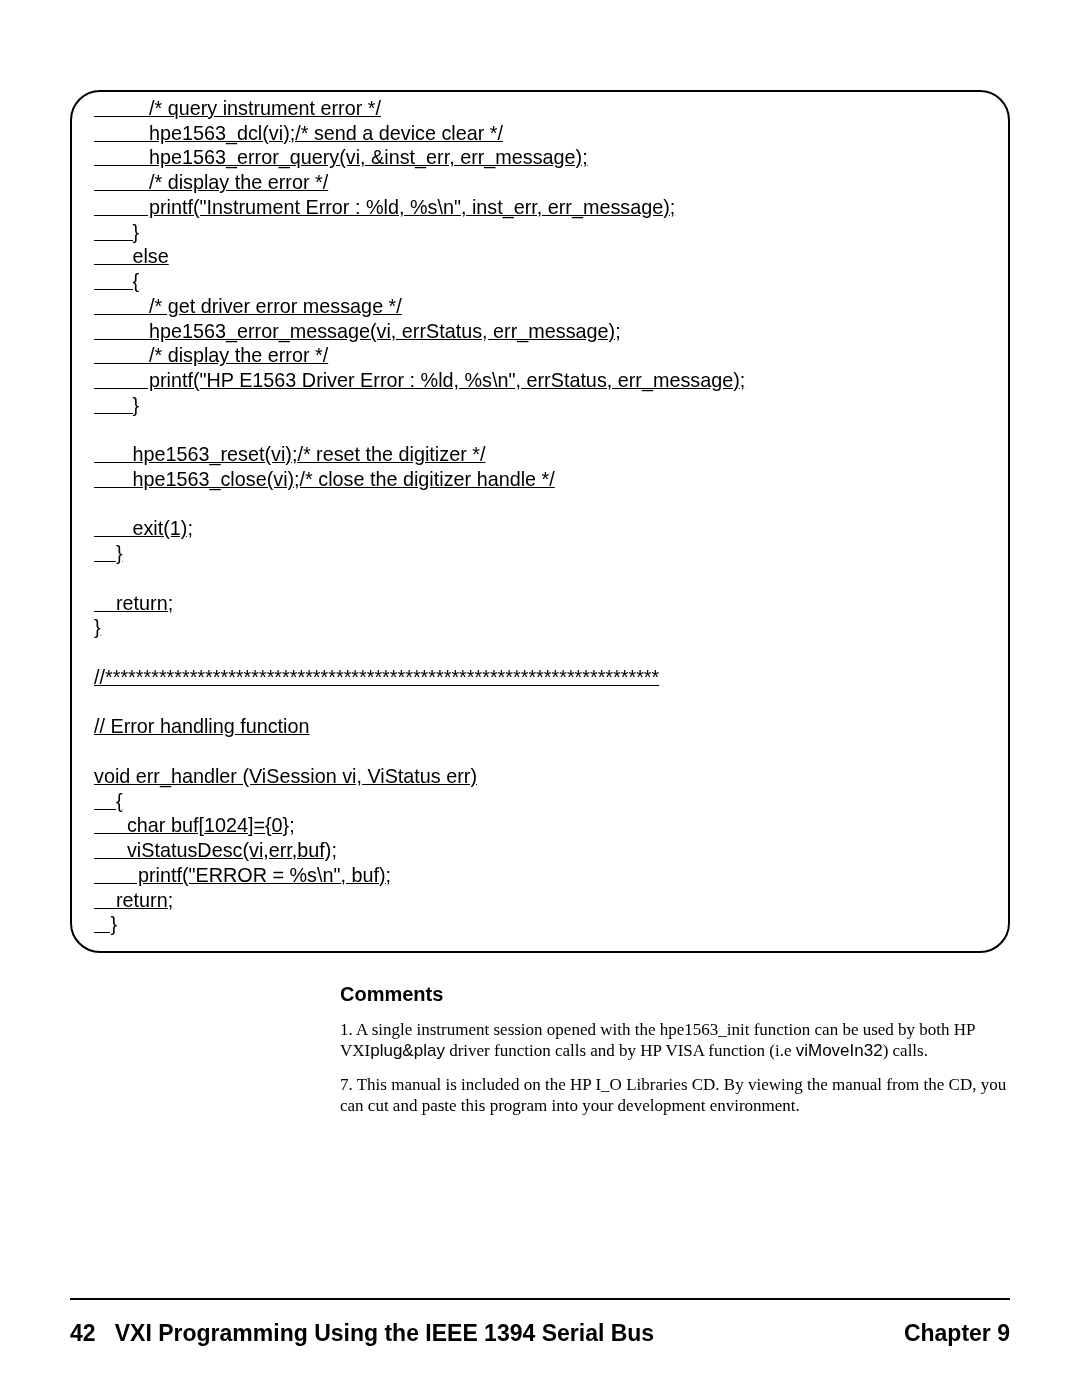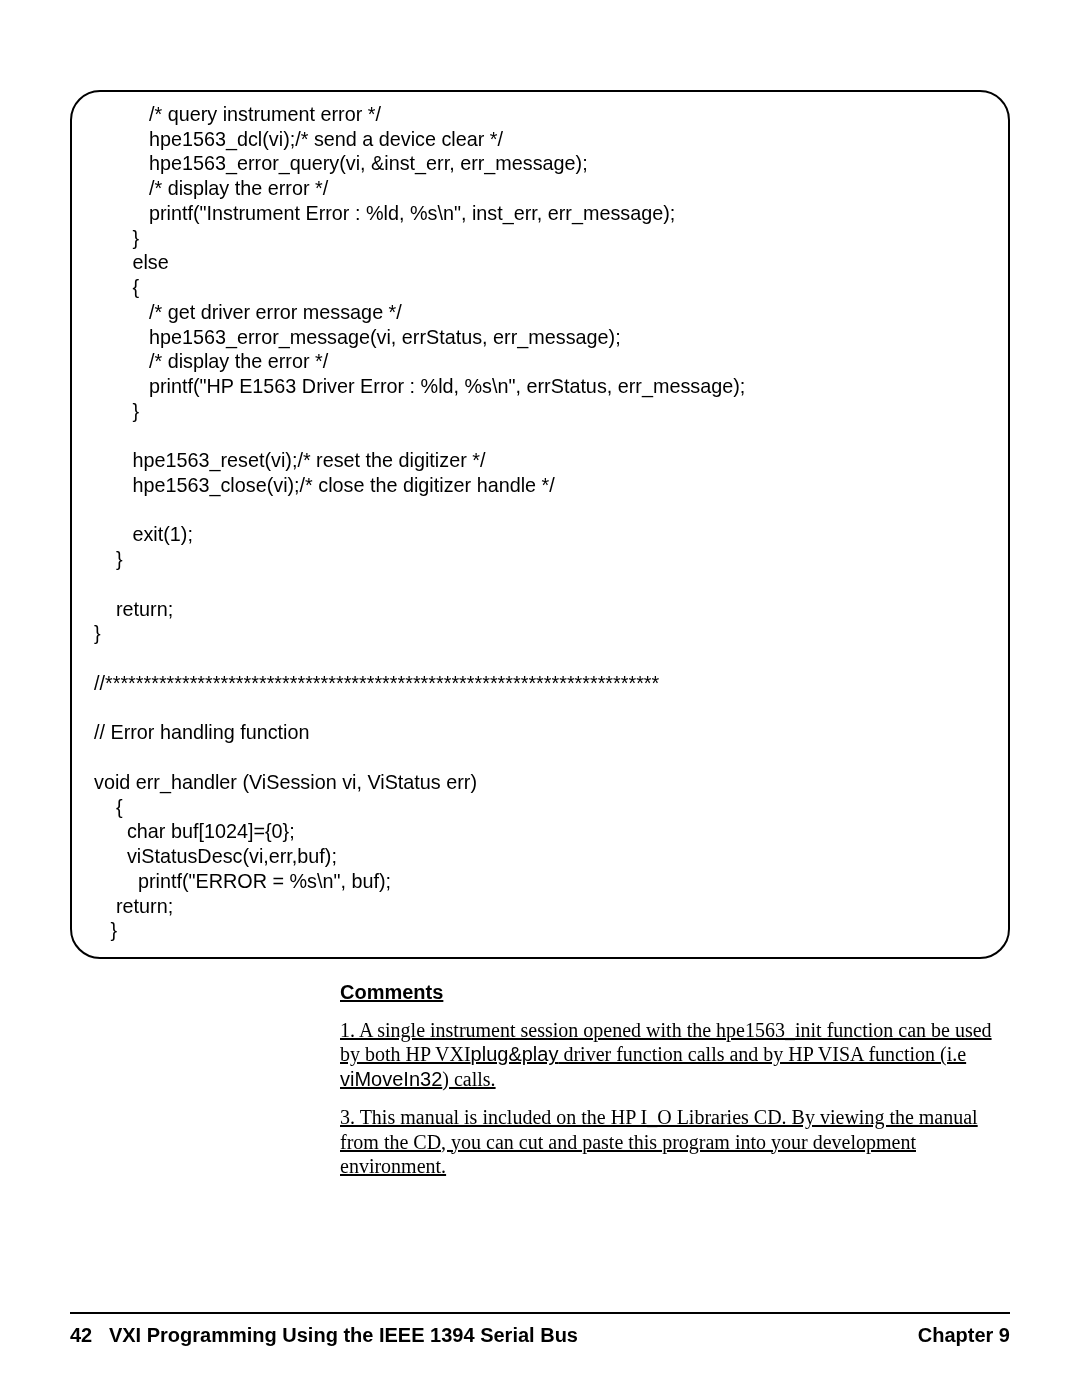--- a/index.html
+++ b/index.html
@@ -15,59 +15,59 @@
   .page {
     position: relative;
     width: 1080px;
     height: 1397px;
     padding: 90px 70px 50px 70px;
     box-sizing: border-box;
   }
   .code-box {
     border: 2px solid #000;
     border-radius: 30px;
-    padding: 10px 22px 14px 22px;
+    padding: 4px 22px 14px 22px;
     font-family: Arial, Helvetica, sans-serif;
     font-size: 19.8px;
     line-height: 1.25;
     white-space: pre;
     overflow: hidden;
+    text-decoration: underline;
   }
   .comments-block {
-    margin-top: 22px;
+    margin-top: 30px;
     margin-left: 270px;
     width: 670px;
-    text-decoration: underline;
   }
   .comments-heading {
     font-family: Arial, Helvetica, sans-serif;
     font-weight: bold;
     font-size: 20px;
     margin-bottom: 14px;
   }
   .comment-para {
     font-family: "Times New Roman", Times, serif;
-    font-size: 20px;
+    font-size: 17px;
     line-height: 1.22;
     margin-bottom: 14px;
   }
   .ss {
     font-family: Arial, Helvetica, sans-serif;
   }
   .footer {
     position: absolute;
     left: 70px;
     right: 70px;
     bottom: 50px;
     border-top: 2px solid #000;
-    padding-top: 10px;
+    padding-top: 20px;
     display: flex;
     justify-content: space-between;
     font-family: Arial, Helvetica, sans-serif;
-    font-size: 20px;
+    font-size: 23px;
     font-weight: bold;
   }
 </style>
 </head>
 <body>
 
 <div class="page">
 
   <div class="code-box"><span>          /* query instrument error */</span>
 <span>          hpe1563_dcl(vi);/* send a device clear */</span>
@@ -104,21 +104,21 @@
 <span>    return;</span>
 <span>   }</span></div>
 
   <div class="comments-block">
     <div class="comments-heading">Comments</div>
 
     <div class="comment-para">
       <span>1. A single instrument session opened with the hpe1563_init function can be used by both HP VXI</span><span class="ss">plug&amp;play</span><span> driver function calls and by HP VISA function (i.e </span><span class="ss">viMoveIn32</span><span>) calls.</span>
     </div>
 
-    <div class="comment-para">3. This manual is included on the HP I_O Libraries CD. By viewing the manual from the CD, you can cut and paste this program into your development environment.</div>
+    <div class="comment-para">7. This manual is included on the HP I_O Libraries CD. By viewing the manual from the CD, you can cut and paste this program into your development environment.</div>
 
   </div>
 
   <div class="footer">
     <div>
       <span>42</span>&nbsp;&nbsp;&nbsp;<span>VXI Programming Using the IEEE 1394 Serial Bus</span>
     </div>
     <div>Chapter 9</div>
   </div>
 

